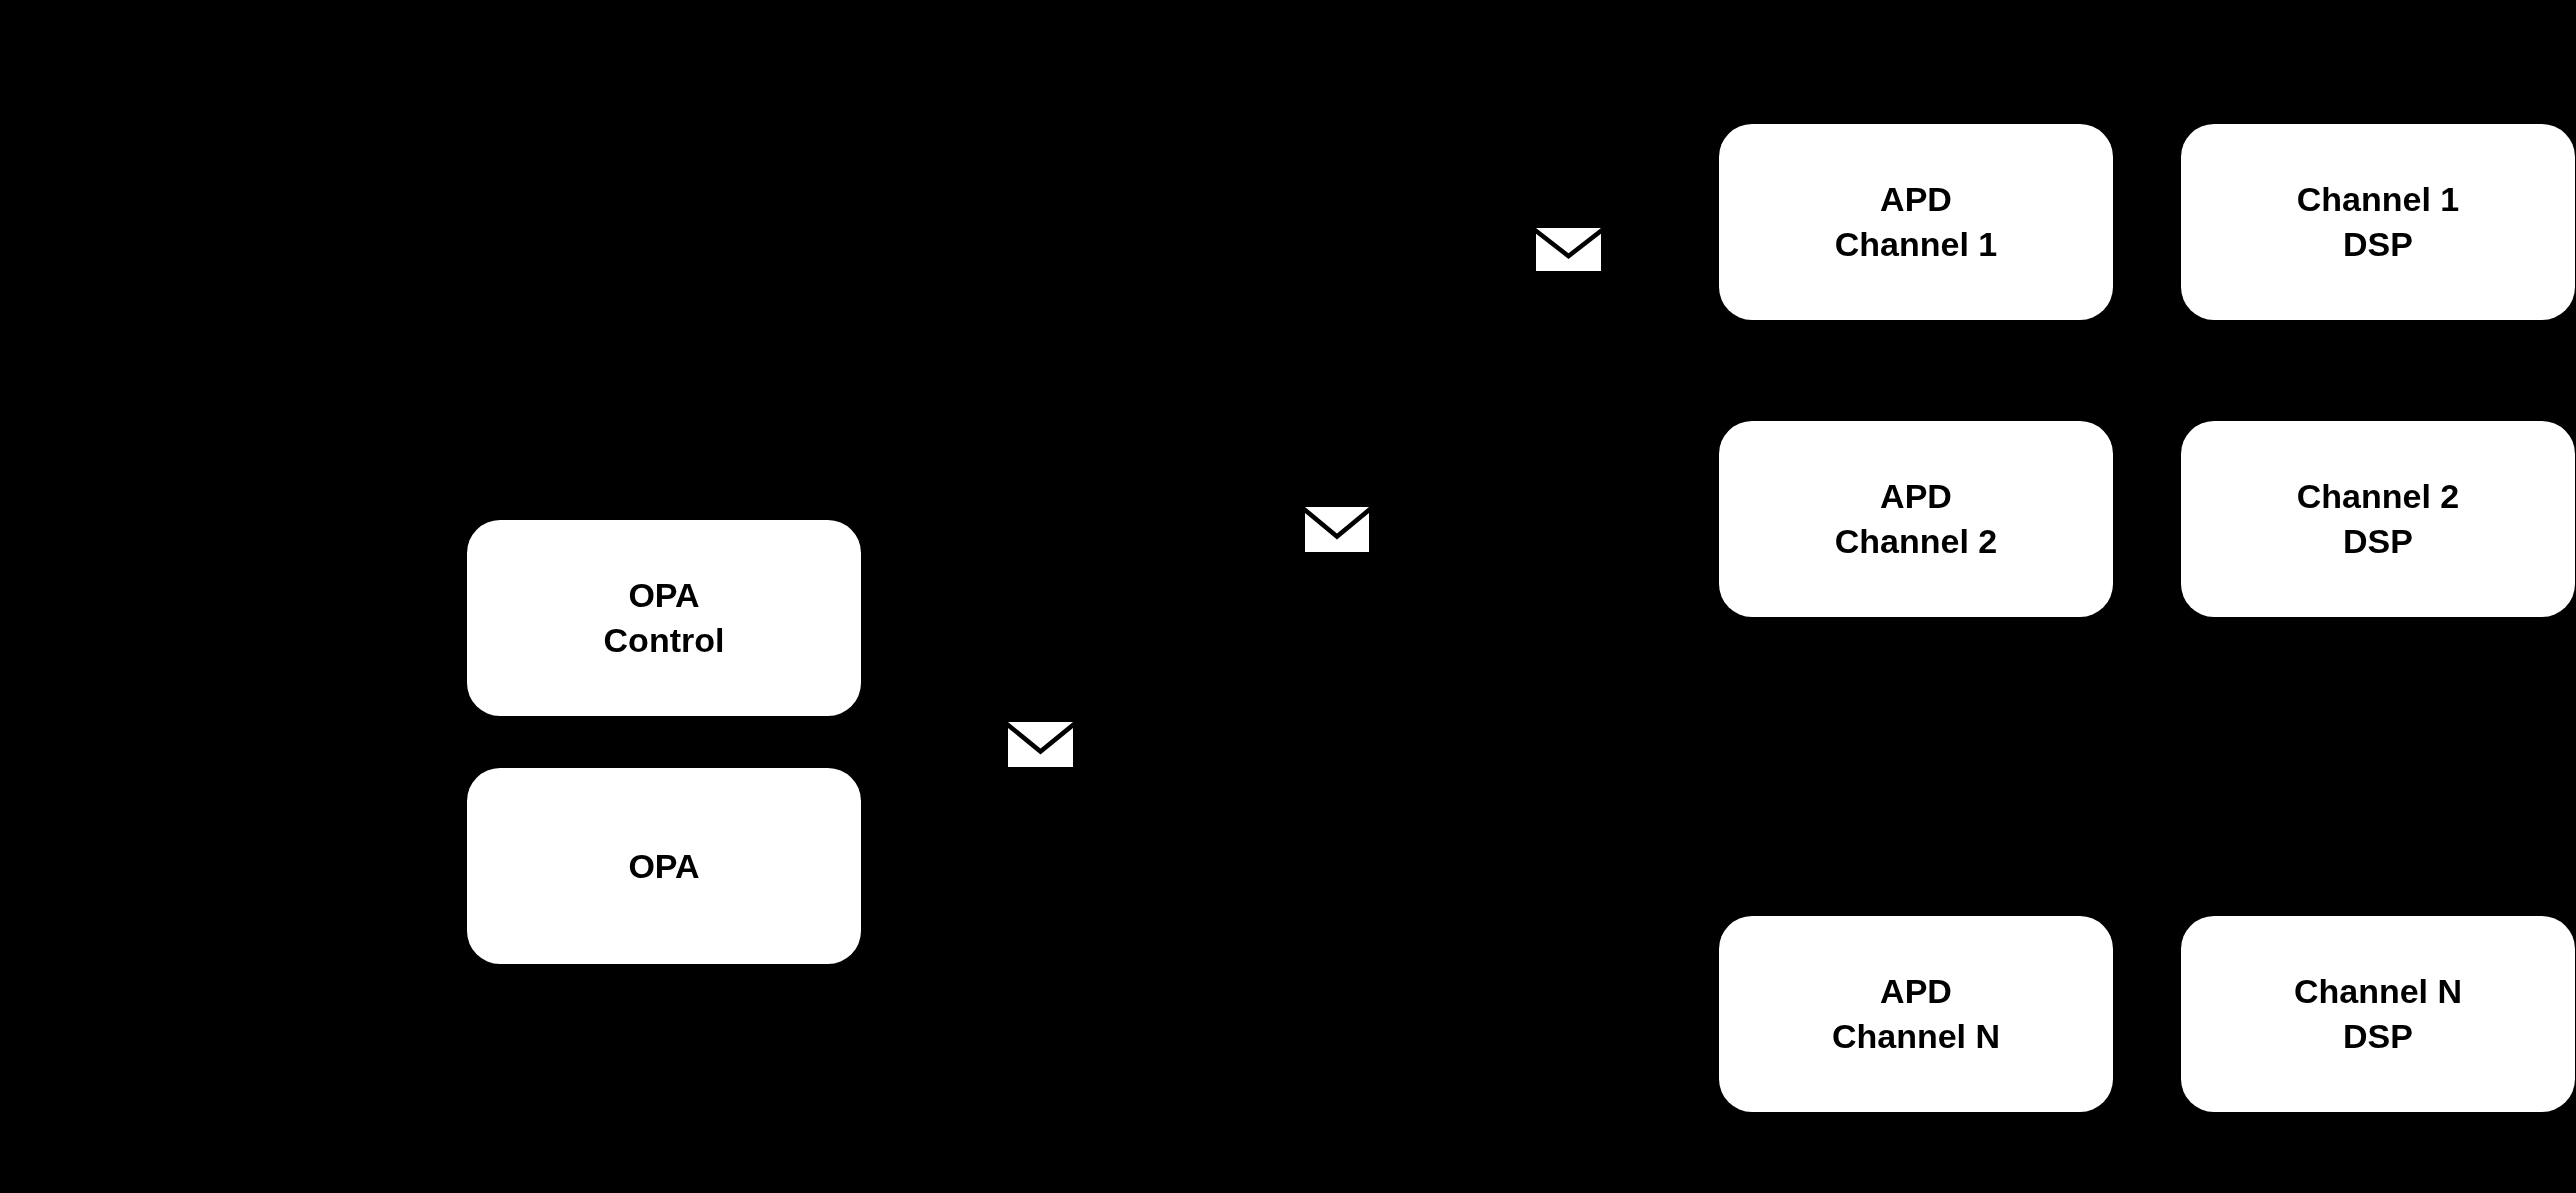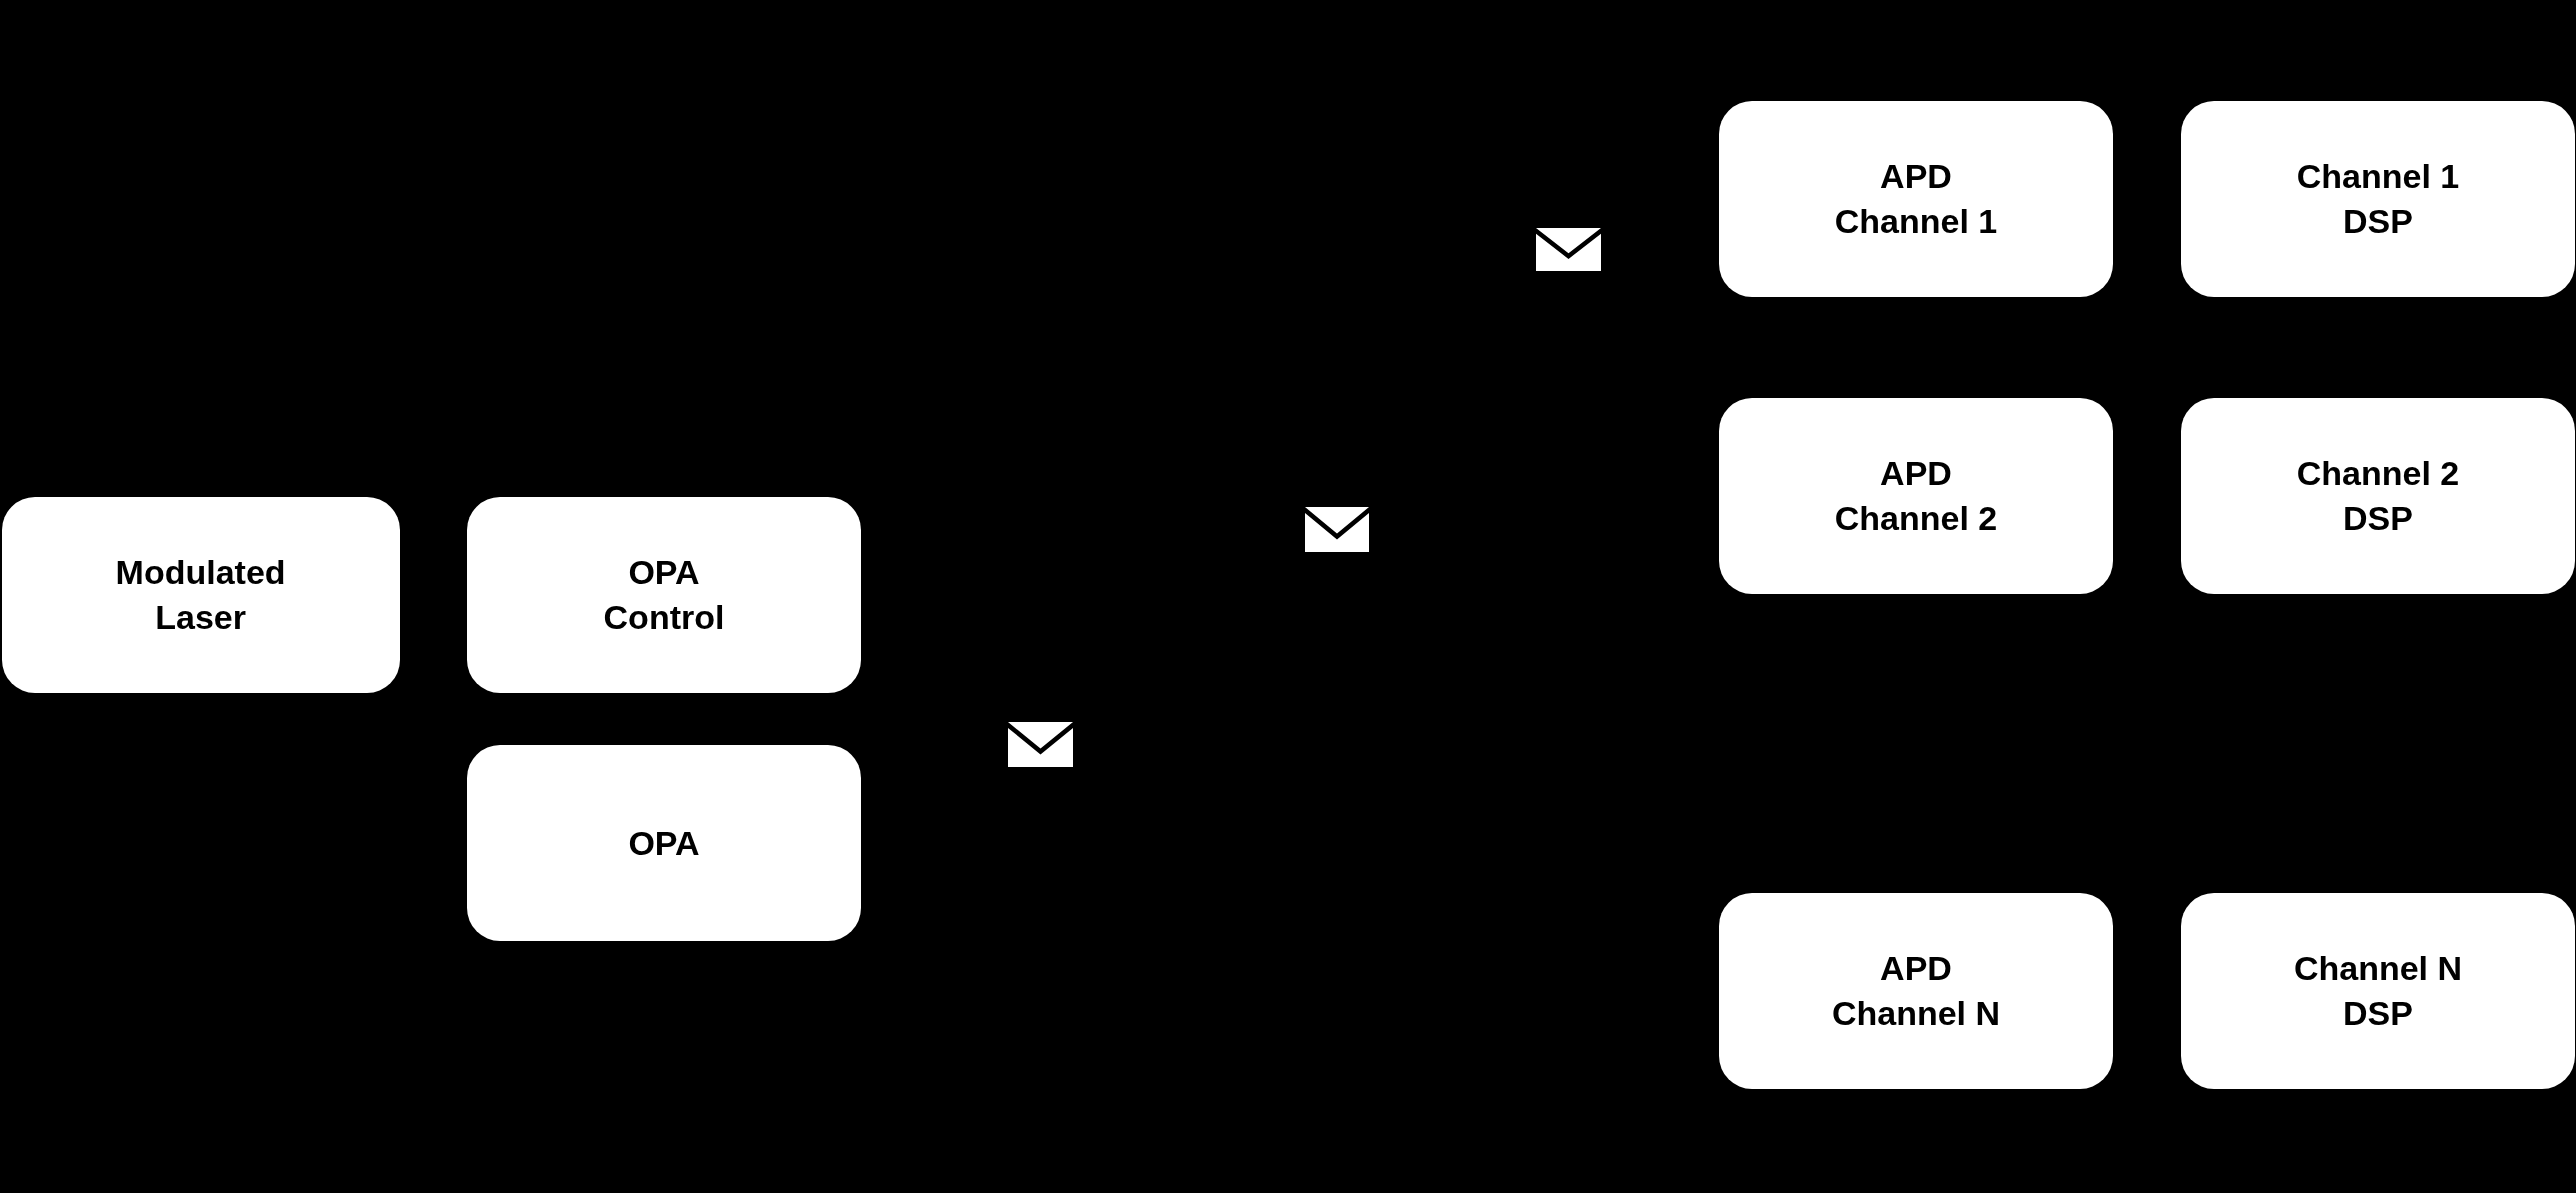--- a/index.html
+++ b/index.html
@@ -24,20 +24,21 @@
     flex-direction: column;
     align-items: center;
     justify-content: center;
     box-sizing: border-box;
     color: #000000;
     font-weight: bold;
     font-size: 34px;
     line-height: 1.32;
     text-align: center;
     padding: 5px 8.2px;
+    margin-top: 23px;
   }
   .node .line1,
   .node .line2 {
     display: block;
     white-space: nowrap;
   }
   .envelope {
     position: absolute;
     background: #ffffff;
     overflow: hidden;
@@ -46,24 +47,20 @@
     display: block;
     width: 100%;
     height: 100%;
   }
 </style>
 </head>
 <body>
 
 <div id="canvas">
 
-<div class="node" style="left: 1.6px; top: 497px; width: 398px; height: 196px;">
-      <span class="line1">Modulated</span>
-      <span class="line2">Laser</span>
-    </div>
     <div class="node" style="left: 467px; top: 497px; width: 394px; height: 196px;">
       <span class="line1">OPA</span>
       <span class="line2">Control</span>
     </div>
     <div class="node" style="left: 467px; top: 745px; width: 394px; height: 196px;">
       <span class="line1">OPA</span>
     </div>
     <div class="node" style="left: 1719px; top: 101px; width: 394px; height: 196px;">
       <span class="line1">APD</span>
       <span class="line2">Channel 1</span>

